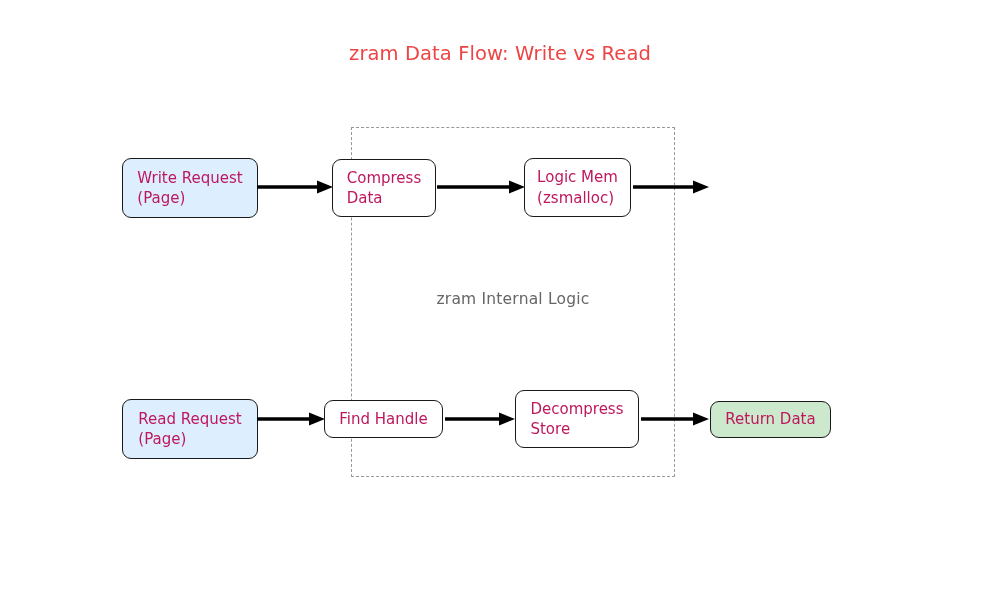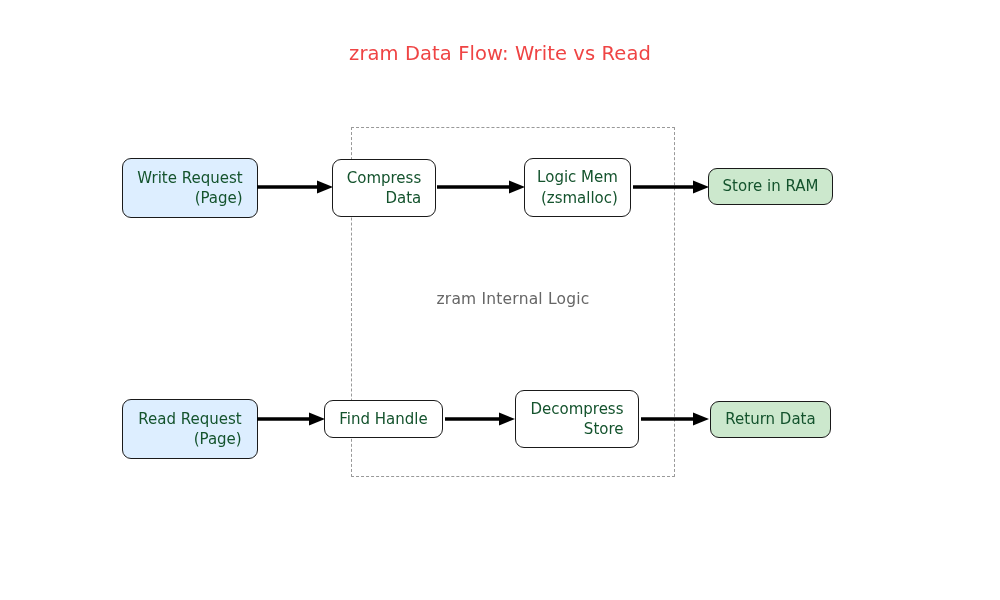--- a/index.html
+++ b/index.html
@@ -48,26 +48,26 @@
     font-weight: normal;
     color: #666666;
     letter-spacing: 0.2px;
   }
   .node {
     position: absolute;
     box-sizing: border-box;
     display: flex;
     align-items: center;
     justify-content: center;
-    text-align: right;
+    text-align: left;
     border: 1.7px solid #1a1a1a;
     border-radius: 9px;
     font-size: 15px;
     line-height: 1.36;
-    color: #14532d;
+    color: #be185d;
     background: #ffffff;
     white-space: pre-line;
   }
   .node.blue  { background: #ddeeff; }
   .node.green { background: #cce8cd; }
   .node.plain { background: #ffffff; }
 
   
   #node-write-request  { left: 122px; top: 158px; width: 136px; height: 60px; }
   #node-compress-data  { left: 332px; top: 159px; width: 104px; height: 58px; }
@@ -126,21 +126,20 @@
   <div class="node plain" id="node-alloc-mem">Logic Mem
 (zsmalloc)</div>
 
   <div class="arrow" id="arrow-w3">
     <svg width="76" height="14" viewBox="0 0 76 14">
       <line x1="0" y1="7" x2="62" y2="7" stroke="#000000" stroke-width="3.6"></line>
       <polygon points="60,0.6 76,7 60,13.4" fill="#000000"></polygon>
     </svg>
   </div>
 
-  <div class="node green" id="node-store-ram">Store in RAM</div>
 
   <div class="node blue" id="node-read-request">Read Request
 (Page)</div>
 
   <div class="arrow" id="arrow-r1">
     <svg width="68" height="14" viewBox="0 0 68 14">
       <line x1="0" y1="7" x2="54" y2="7" stroke="#000000" stroke-width="3.6"></line>
       <polygon points="52,0.6 68,7 52,13.4" fill="#000000"></polygon>
     </svg>
   </div>

